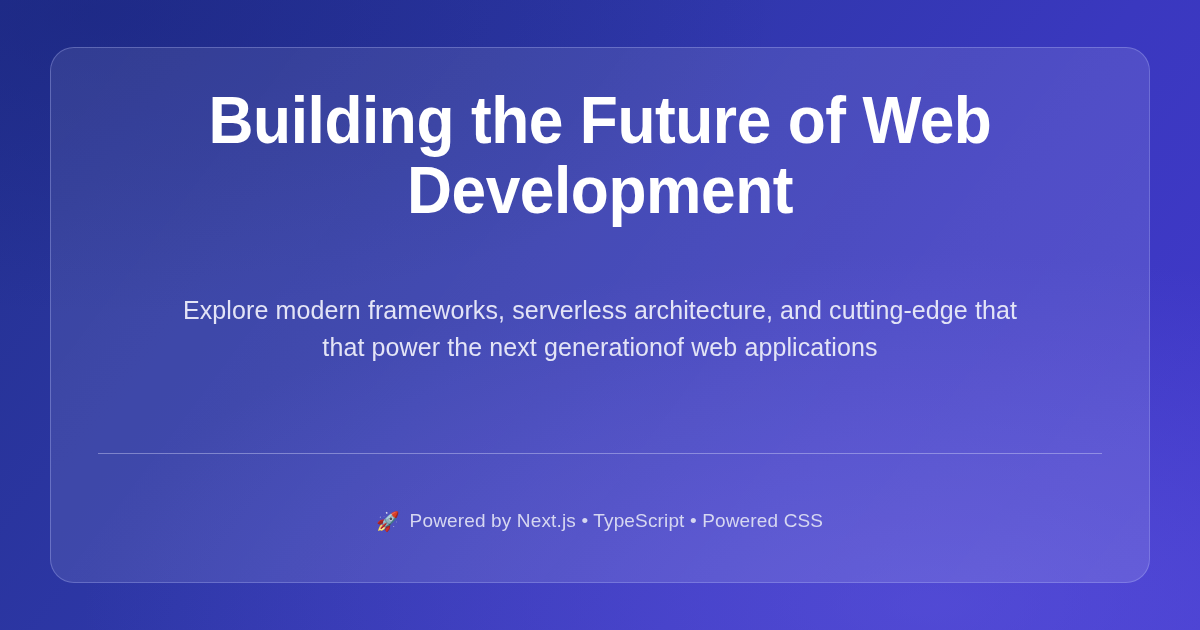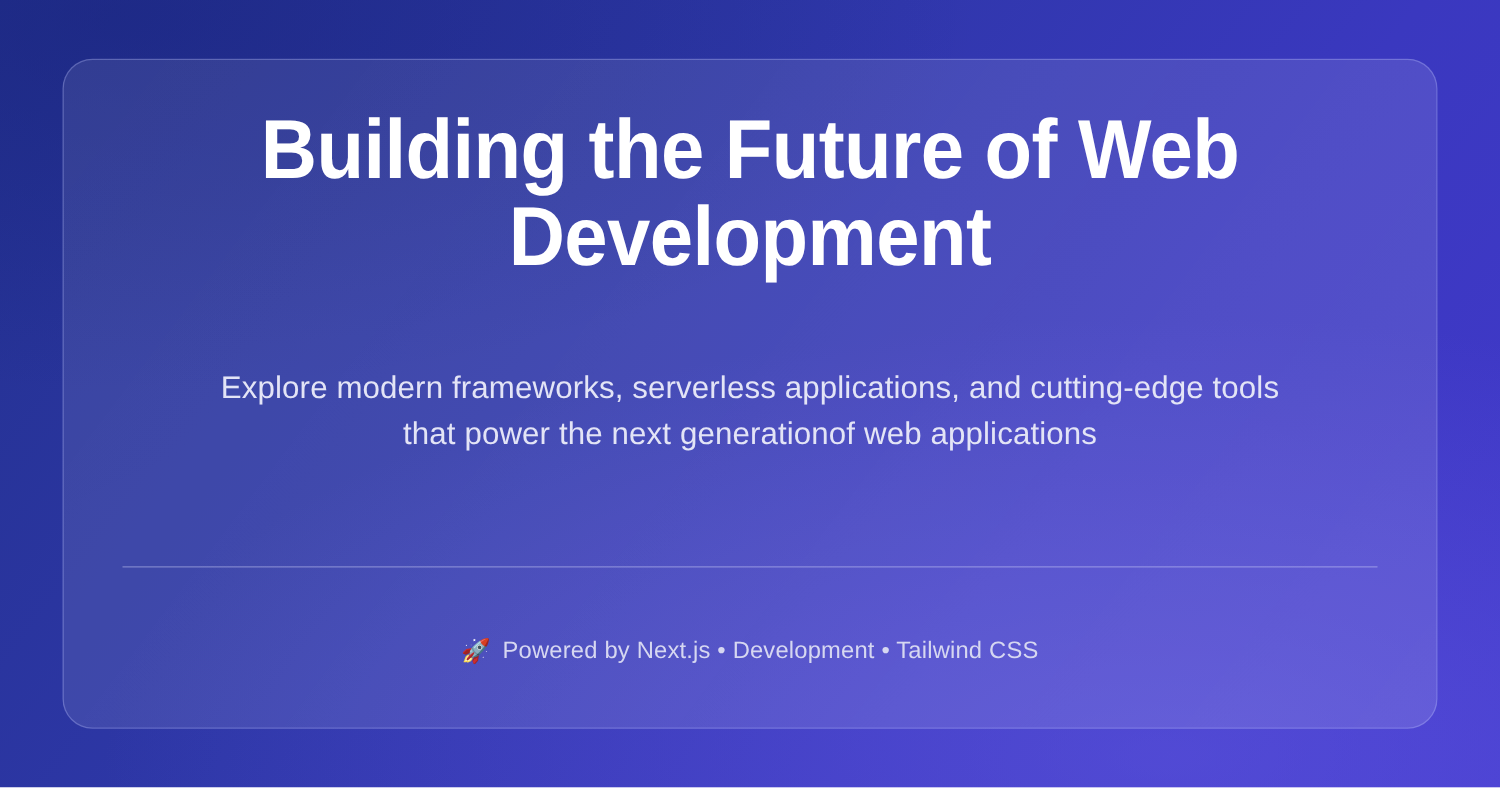--- a/index.html
+++ b/index.html
@@ -125,25 +125,25 @@
 <body>
 
 <div class="og-canvas">
 
   <div class="canvas-sheen"></div>
 
   <div class="card">
 
     <h1 class="card-title">Building the Future of Web Development</h1>
 
-    <p class="card-subtitle">Explore modern frameworks, serverless applications, and cutting-edge tools that power the next generationof web applications</p>
+    <p class="card-subtitle">Explore modern frameworks, serverless architecture, and cutting-edge that that power the next generationof web applications</p>
 
     <div class="card-spacer"></div>
 
     <hr class="card-divider">
 
     <div class="card-footer">
       <span class="footer-emoji">🚀</span>
-      <span>Powered by Next.js • Development • Tailwind CSS</span>
+      <span>Powered by Next.js • TypeScript • Powered CSS</span>
     </div>
 
   </div>
 </div>
 
 </body></html>

